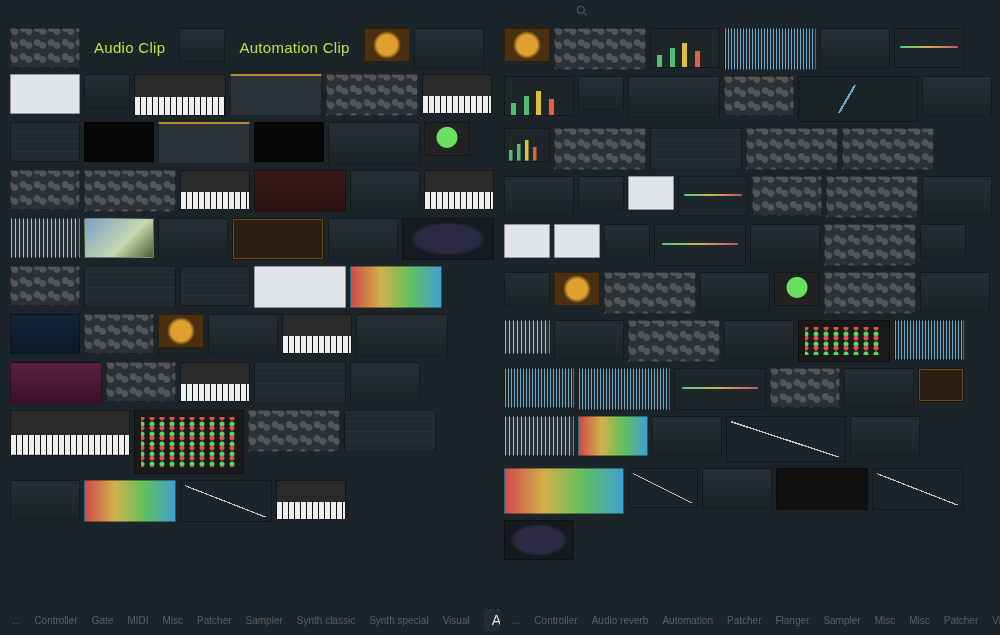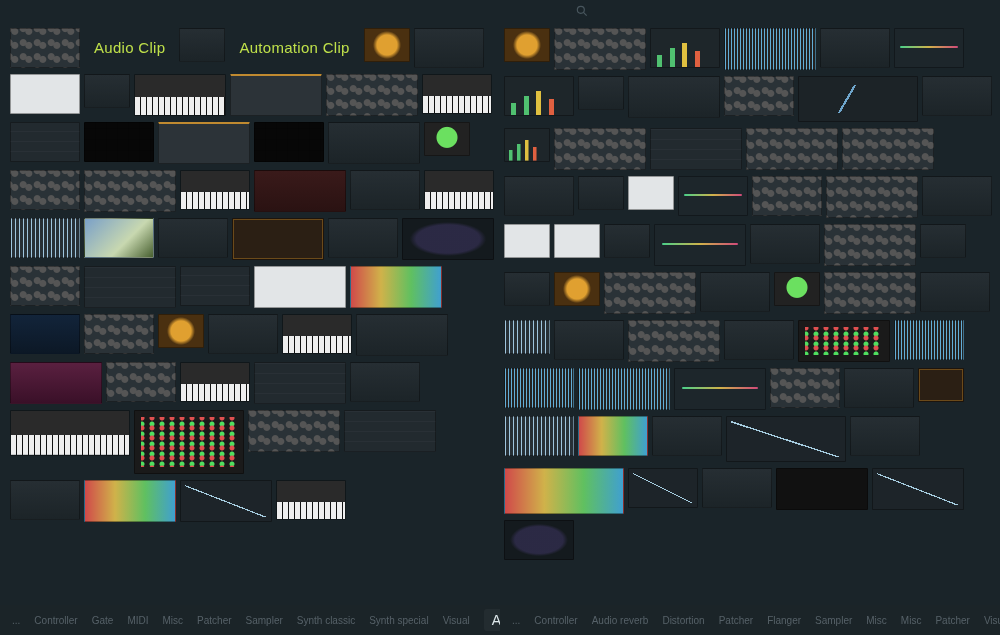--- a/index.html
+++ b/index.html
@@ -310,21 +310,21 @@
       <span class="cat">Sampler</span>
       <span class="cat">Synth classic</span>
       <span class="cat">Synth special</span>
       <span class="cat">Visual</span>
       <span class="cat sel">All</span>
     </div>
   <div class="cat-strip" id="cats-right">
       <span class="cat">...</span>
       <span class="cat">Controller</span>
       <span class="cat">Audio reverb</span>
-      <span class="cat">Distortion</span>
+      <span class="cat">Automation</span>
       <span class="cat">Patcher</span>
       <span class="cat">Flanger</span>
       <span class="cat">Sampler</span>
       <span class="cat">Misc</span>
       <span class="cat">Misc</span>
       <span class="cat">Patcher</span>
       <span class="cat">Visual</span>
     </div>
 </div>
 

